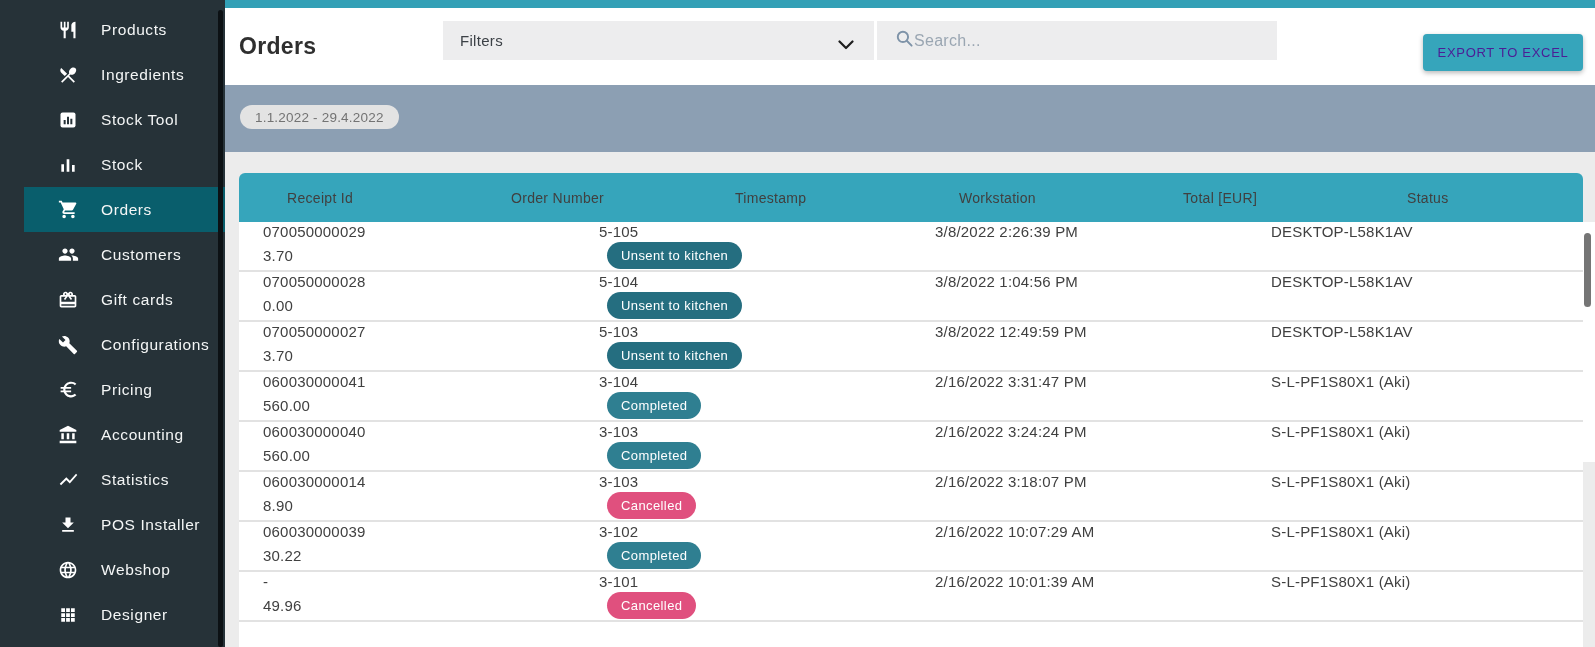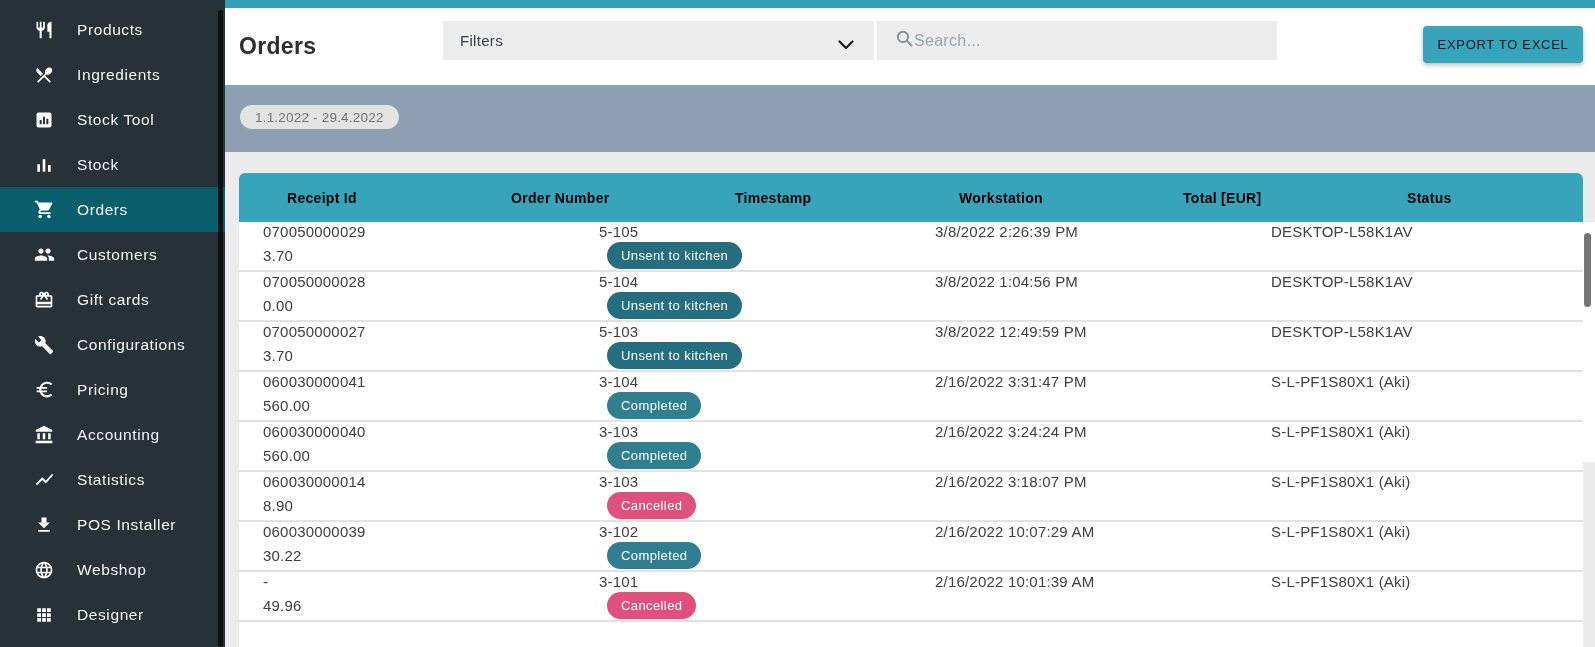--- a/index.html
+++ b/index.html
@@ -2,21 +2,21 @@
 <html><head>
 <meta charset="utf-8">
 <style>
   * { box-sizing: border-box; margin: 0; padding: 0; }
   html,body { width:1595px; height:647px; overflow:hidden; }
   body { font-family:"Liberation Sans", sans-serif; background:#ececec; }
   .app { position:relative; width:1595px; height:647px; }
 
   
   .sidebar { position:absolute; left:0; top:0; width:225px; height:647px; background:#263238; z-index:5; }
-  .menu { padding-top:7px; }
+  .menu { padding-top:7px;margin-left:24px; }
   .menu-item { height:45px; display:flex; align-items:center; padding-left:32px; color:#f4f6f6;
                font-size:15.5px; letter-spacing:0.6px; cursor:pointer; }
   .menu-item .icon { width:24px; height:24px; margin-right:21px; flex:none; display:flex;
                      align-items:center; justify-content:center; }
   .menu-item.selected { background:#095e6c; }
   .sb-scroll { position:absolute; top:10px; right:2px; width:5px; height:637px; background:#0c1114; border-radius:3px; }
 
   
   .content { position:absolute; left:225px; top:0; width:1370px; height:647px; background:#ececec; }
   .accent-strip { height:8px; background:#33a0b6; }
@@ -26,34 +26,34 @@
                 color:#2f2f2f; letter-spacing:0.3px; }
   .filters { position:absolute; left:218px; top:13px; width:431px; height:39px; background:#ededee;
              display:flex; align-items:center; padding-left:17px; font-size:15px; color:#3c4146;
              cursor:pointer; letter-spacing:0.3px; }
   .filters .chev { position:absolute; right:20px; top:15px; }
   .searchbox { position:absolute; left:652px; top:13px; width:400px; height:39px; background:#ededee;
                display:flex; align-items:center; padding-left:18px; gap:0; }
   .searchbox input { border:none; background:transparent; outline:none; font-size:16px; color:#333;
                      width:320px; font-family:inherit; letter-spacing:0.3px; }
   .searchbox input::placeholder { color:#9aa6b2; }
-  .export-btn { position:absolute; right:12px; top:18px; width:160px; height:37px; background:#36a5bb;
-                color:#0f172a; border:none; border-radius:4px; font-size:13px; letter-spacing:0.7px;
+  .export-btn { position:absolute; right:12px; top:26px; width:160px; height:37px; background:#36a5bb;
+                color:#4c1d95; border:none; border-radius:4px; font-size:13px; letter-spacing:0.7px;
                 font-family:inherit; cursor:pointer; box-shadow:0 2px 5px rgba(0,0,0,0.28); }
 
   .date-band { height:67px; background:#8c9fb3; position:relative; }
   .date-chip { position:absolute; left:15px; top:20px; height:24px; padding:0 15px; background:#e3e3e3;
                border-radius:12px; display:flex; align-items:center; font-size:13.5px; color:#737373;
                letter-spacing:0.2px; cursor:pointer; }
 
   
   .table-wrap { margin:21px 12px 0 14px; position:relative; }
   .thead { height:49px; background:#36a5bb; border-radius:6px 6px 0 0; display:grid;
            grid-template-columns:repeat(6,1fr); align-items:center; }
-  .th { color:#000000; font-size:14px; font-weight:700; letter-spacing:0.3px; padding-left:48px;
+  .th { color:#404040; font-size:14px; font-weight:400; letter-spacing:0.3px; padding-left:48px;
         white-space:nowrap; }
   .row { height:50px; background:#fff; display:grid; grid-template-columns:repeat(4,1fr);
          align-items:center; border-bottom:2px solid #e2e2e2; font-size:15px; color:#404040;
          letter-spacing:0.2px; cursor:pointer; }
   .td { padding-left:24px; white-space:nowrap; overflow:hidden; }
   .badge { display:inline-flex; align-items:center; height:27px; padding:0 14px; border-radius:14px;
            color:#fff; font-size:13px; letter-spacing:0.4px; margin-left:32px; white-space:nowrap; }
   .row.partial { height:25px; border-bottom:none; cursor:default; }
 
   .scroll-track { position:absolute; right:0; top:222px; width:12px; height:240px; background:#ffffff; }

